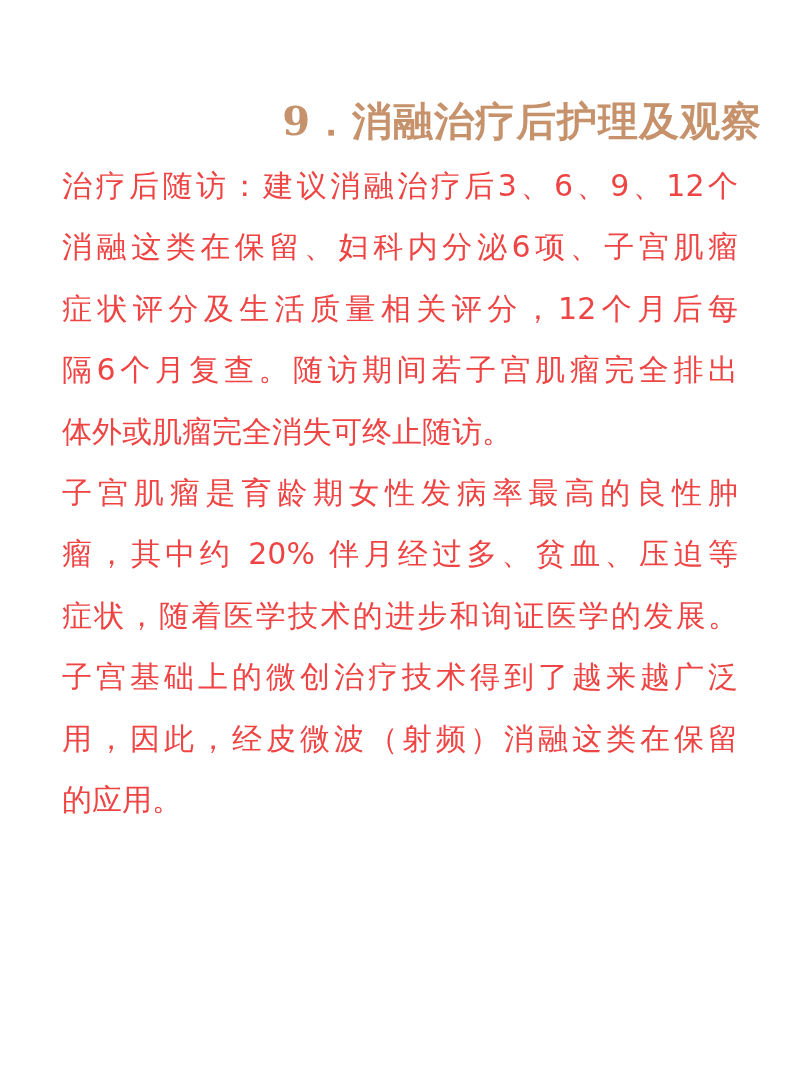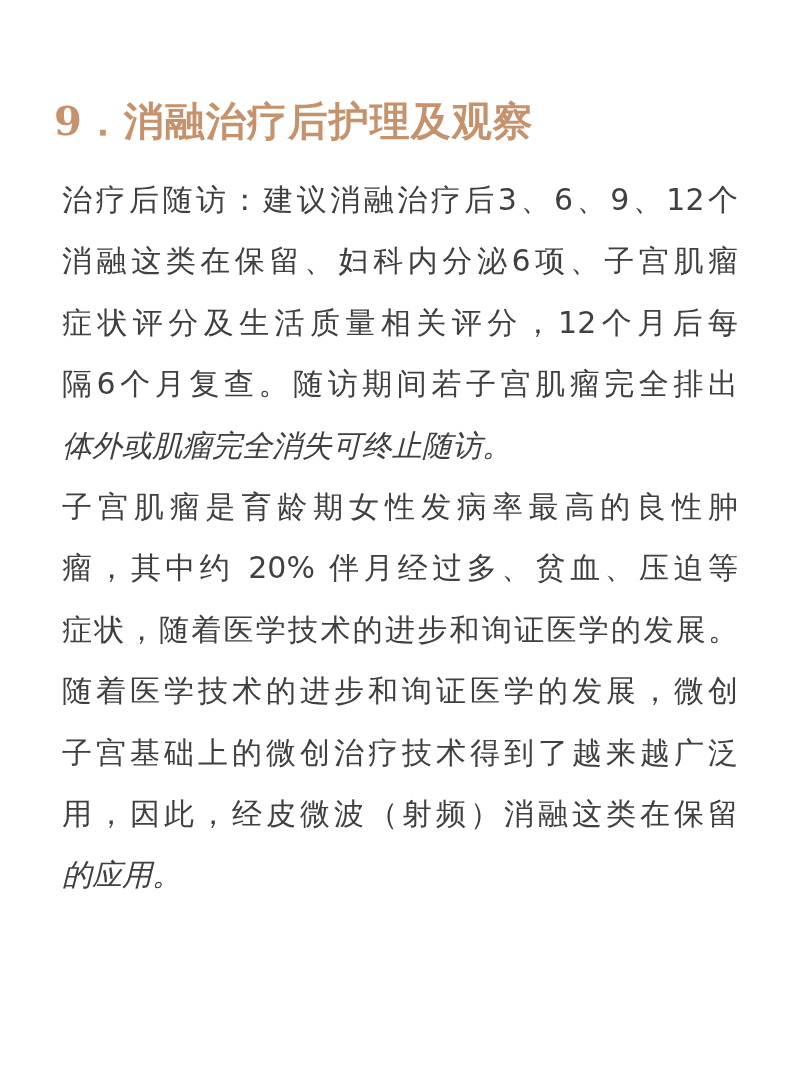--- a/index.html
+++ b/index.html
@@ -6,68 +6,67 @@
   .page{
     position:relative;
     width:800px;
     height:1085px;
     background:#ffffff;
     overflow:hidden;
     font-family:"DejaVu Sans", sans-serif;
   }
   .title{
     position:absolute;
-    left:54px;
+    left:62px;
     top:72px;
     width:700px;
     font-family:"DejaVu Serif", serif;
     font-weight:700;
     font-size:40px;
     line-height:44px;
     letter-spacing:1px;
     color:#c6926b;
     white-space:nowrap;
+    text-align:right;
   }
   .body-text{
     position:absolute;
     left:62px;
-    top:169px;
+    top:155px;
     width:676px;
-    color:#404040;
+    color:#ef4444;
   }
   .line{
     height:61.4px;
     line-height:61.4px;
     font-size:30px;
     font-weight:400;
     text-align:justify;
     text-align-last:justify;
     overflow:hidden;
     white-space:nowrap;
   }
   .line.para-end{
     text-align-last:left;
-    font-style:italic;
   }
 </style>
 </head>
 <body>
 
 <div class="page">
 
   <h1 class="title">9．消融治疗后护理及观察</h1>
 
   <div class="body-text">
     <div class="line">治疗后随访：建议消融治疗后3、6、9、12个</div>
     <div class="line">消融这类在保留、妇科内分泌6项、子宫肌瘤</div>
     <div class="line">症状评分及生活质量相关评分，12个月后每</div>
     <div class="line">隔6个月复查。随访期间若子宫肌瘤完全排出</div>
     <div class="line para-end">体外或肌瘤完全消失可终止随访。</div>
     <div class="line">子宫肌瘤是育龄期女性发病率最高的良性肿</div>
     <div class="line">瘤，其中约 20% 伴月经过多、贫血、压迫等</div>
     <div class="line">症状，随着医学技术的进步和询证医学的发展。</div>
-    <div class="line">随着医学技术的进步和询证医学的发展，微创</div>
     <div class="line">子宫基础上的微创治疗技术得到了越来越广泛</div>
     <div class="line">用，因此，经皮微波（射频）消融这类在保留</div>
     <div class="line para-end">的应用。</div>
   </div>
 
 </div>
 
 </body></html>

